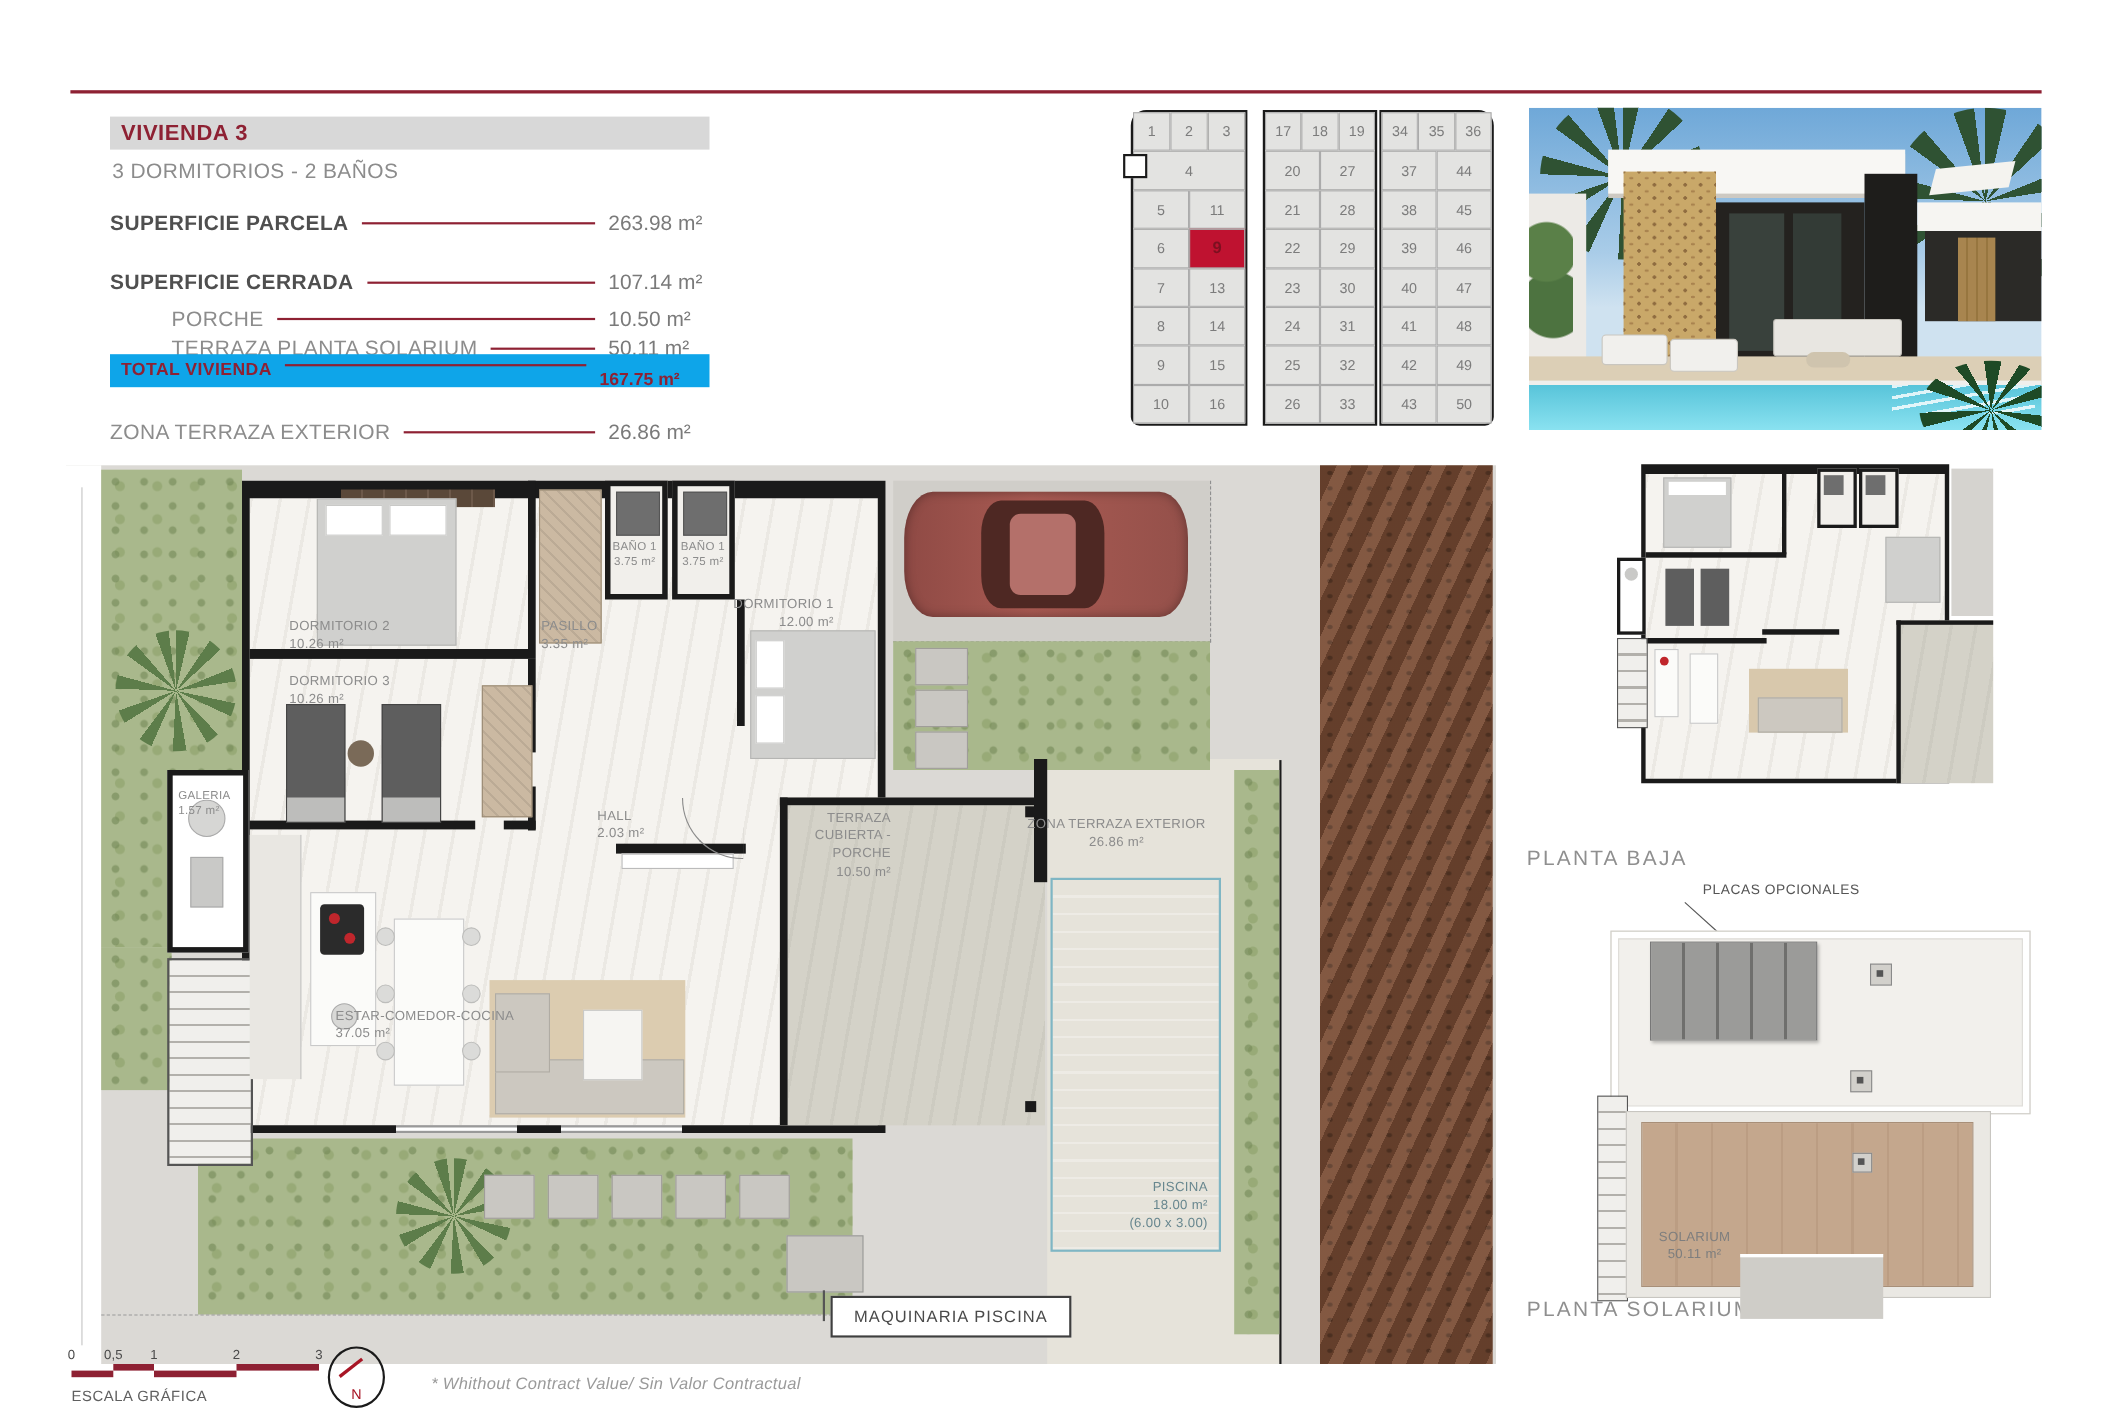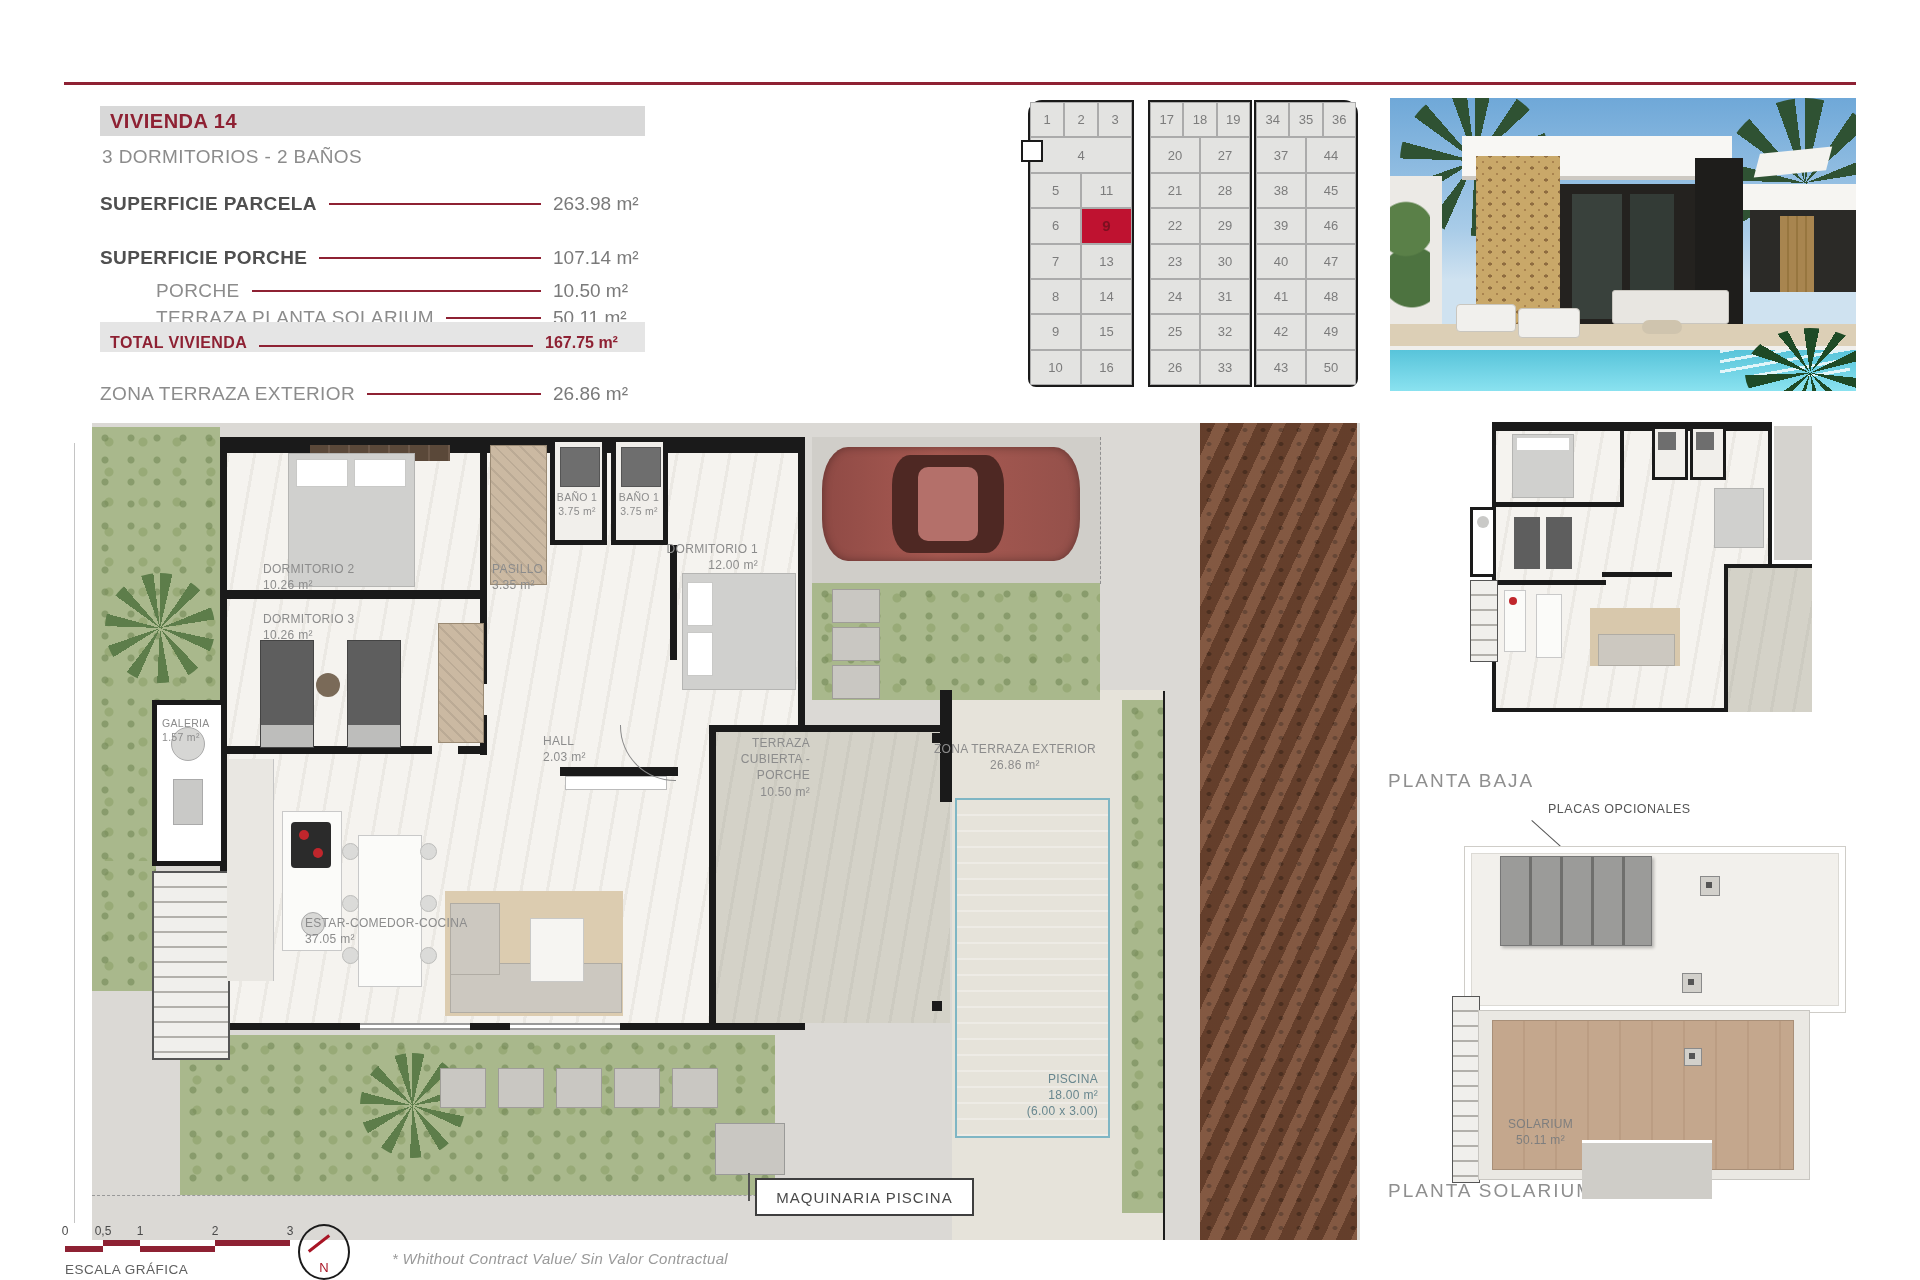--- a/index.html
+++ b/index.html
@@ -15,22 +15,22 @@
   .spec-title-bar{position:absolute;left:0;top:0;width:100%;height:30px;background:#d8d8d8;
                   display:flex;align-items:center;padding-left:10px;box-sizing:border-box;}
   .spec-title{font-size:20px;font-weight:bold;color:#8e2133;letter-spacing:.5px;}
   .spec-sub{position:absolute;left:2px;top:40px;font-size:19px;color:#8c8c8c;letter-spacing:.4px;}
   .spec-row{position:absolute;left:0;right:0;display:flex;align-items:baseline;font-size:19px;}
   .spec-lead{flex:1;border-bottom:2px solid #8e2133;margin:0 12px;transform:translateY(-5px);}
   .bold-label{font-weight:bold;color:#4f4f4f;letter-spacing:.4px;white-space:nowrap;}
   .norm-label{color:#8c8c8c;letter-spacing:.4px;white-space:nowrap;}
   .spec-value{color:#7a7a7a;min-width:92px;white-space:nowrap;margin-top:17px;}
   .indent{padding-left:56px;}
-  .total-bar{position:absolute;left:0;top:216px;width:100%;height:30px;background:#e5e5e5;
-             display:flex;align-items:flex-end;padding:0 8px 0 10px;box-sizing:border-box;}
+  .total-bar{position:absolute;left:0;top:216px;width:100%;height:30px;background:#0ea5e9;
+             display:flex;align-items:center;padding:0 8px 0 10px;box-sizing:border-box;}
   .total-bar .bold-label,.total-bar .spec-value{color:#8e2133;font-weight:bold;}
 
   
   .sitegrid{position:absolute;left:1028px;top:100px;width:330px;height:287px;}
   .sg-block{position:absolute;top:0;height:100%;display:flex;flex-direction:column;
             border:2.5px solid #1a1a1a;background:#fff;box-sizing:border-box;}
   .sg-b0{left:0;width:106px;border-radius:14px 0 0 8px;}
   .sg-b1{left:120px;width:104px;}
   .sg-b2{left:226px;width:104px;border-radius:0 14px 8px 0;}
   .sg-row{flex:1;display:flex;}
@@ -78,31 +78,31 @@
 </style>
 </head>
 <body>
 
 <div class="canvas">
 
   <div class="toprule"></div>
 
   <section class="specs">
     <div class="spec-title-bar">
-      <span class="spec-title">VIVIENDA 14</span>
+      <span class="spec-title">VIVIENDA 3</span>
     </div>
     <div class="spec-sub">3 DORMITORIOS - 2 BAÑOS</div>
 
     <div class="spec-row" style="top:70px;">
       <span class="bold-label">SUPERFICIE PARCELA</span>
       <span class="spec-lead"></span>
       <span class="spec-value">263.98 m²</span>
     </div>
     <div class="spec-row" style="top:124px;">
-      <span class="bold-label">SUPERFICIE PORCHE</span>
+      <span class="bold-label">SUPERFICIE CERRADA</span>
       <span class="spec-lead"></span>
       <span class="spec-value">107.14 m²</span>
     </div>
     <div class="spec-row indent" style="top:157px;">
       <span class="norm-label">PORCHE</span>
       <span class="spec-lead"></span>
       <span class="spec-value">10.50 m²</span>
     </div>
     <div class="spec-row indent" style="top:184px;">
       <span class="norm-label">TERRAZA PLANTA SOLARIUM</span>

